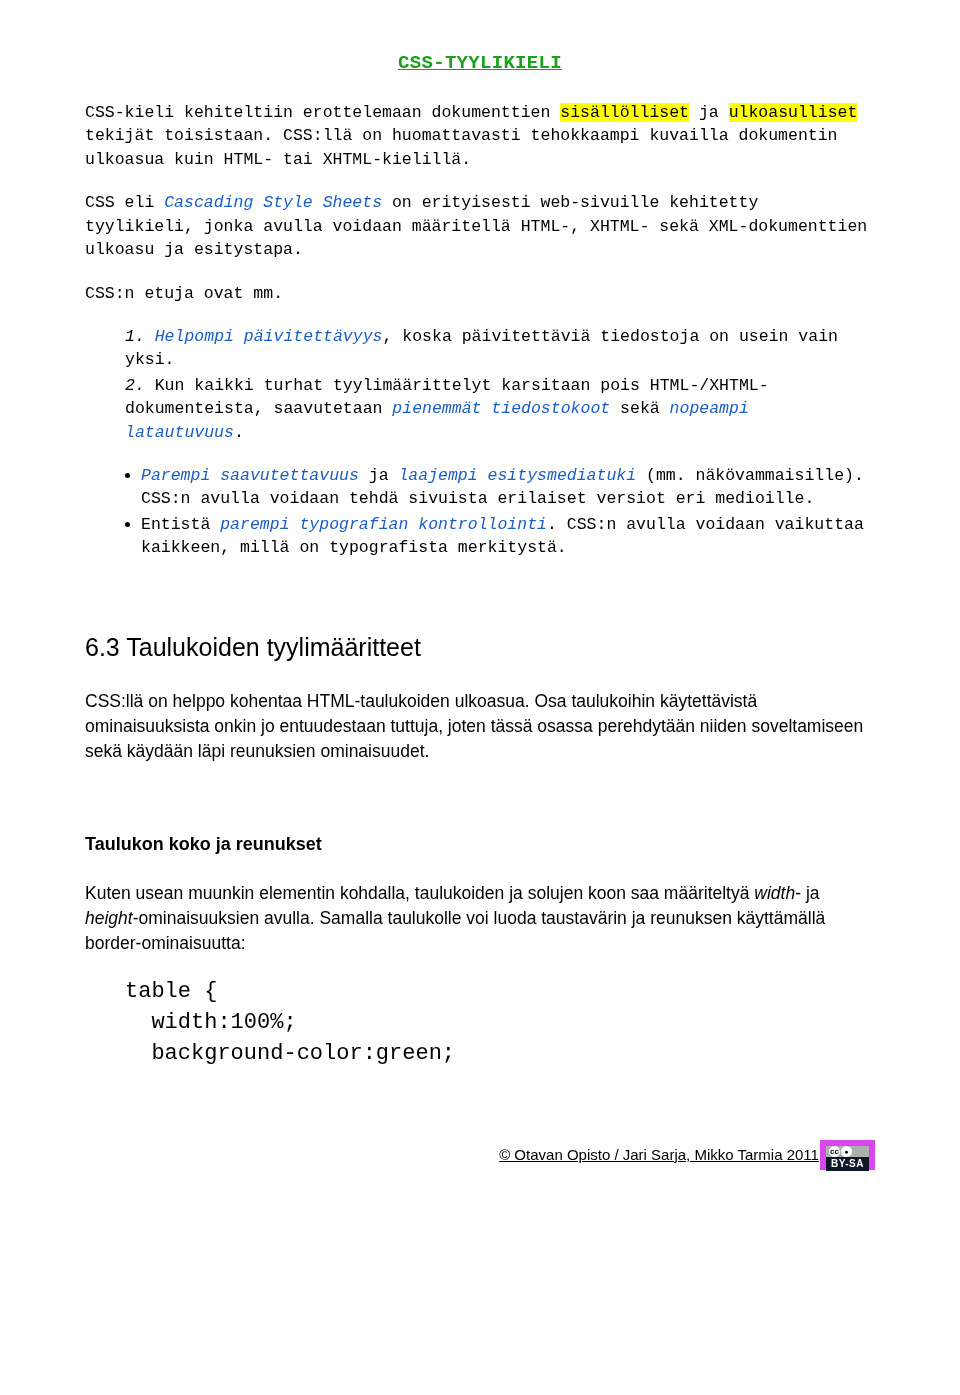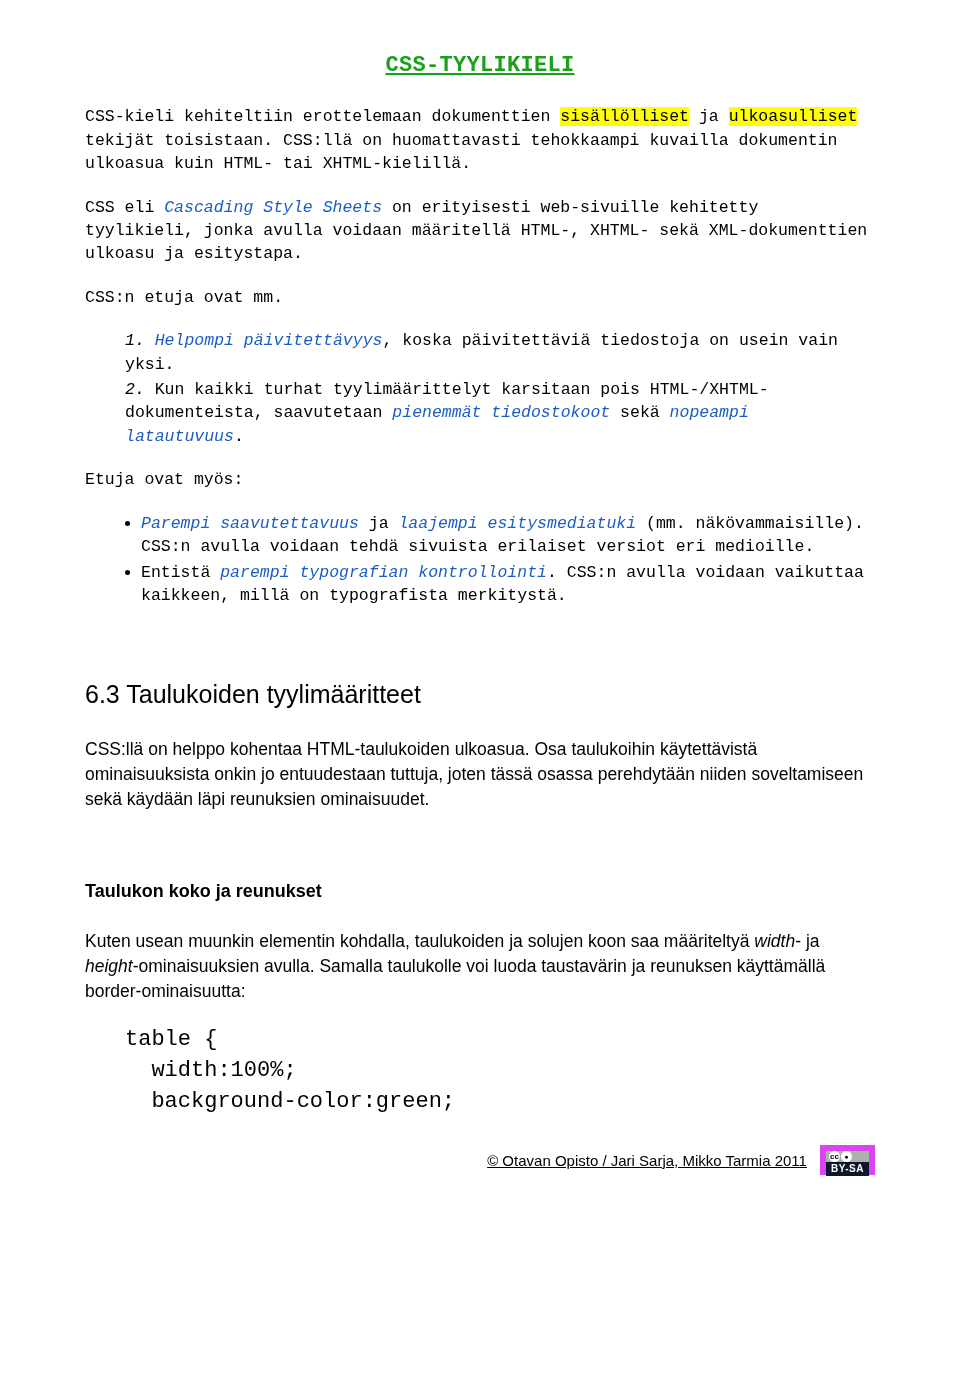--- a/index.html
+++ b/index.html
@@ -12,21 +12,21 @@
     color: #000;
     line-height: 1.42;
   }
   .mono { font-family: "Courier New", Courier, monospace; font-size: 16.5px; }
   .title {
     text-align: center;
     font-weight: bold;
     text-decoration: underline;
     color: #1ba01b;
     letter-spacing: 0.3px;
-    font-size: 22px;
+    font-size: 19px;
     margin-bottom: 24px;
   }
   .para { margin-bottom: 20px; }
   .em { color: #1a5dc4; font-style: italic; }
   .hl1 { background: #ffff00; }
   .hl2 { background: #ffff00; }
   ol.custom {
     list-style: none;
     padding-left: 40px;
     margin: 0 0 20px 0;
@@ -53,25 +53,25 @@
     margin: 68px 0 24px 0;
   }
   .codeblock {
     font-family: "Courier New", Courier, monospace;
     font-size: 22px;
     margin-left: 40px;
     white-space: pre;
     line-height: 1.42;
   }
   .footer {
-    margin-top: 28px;
+    margin-top: 70px;
     display: flex;
     justify-content: flex-end;
     align-items: center;
-    gap: 13px;
+    gap: 1px;
   }
   .footer-text {
     font-family: Arial, Helvetica, sans-serif;
     font-size: 15px;
     text-decoration: underline;
   }
   .cc-badge {
     display: inline-flex;
     align-items: stretch;
     border: 6px solid #d946ef;
@@ -129,21 +129,20 @@
     <li>
       <span class="num">1.</span>
       <span class="em">Helpompi päivitettävyys</span><span>, koska päivitettäviä tiedostoja on usein vain yksi.</span>
     </li>
     <li>
       <span class="num">2.</span>
       <span>Kun kaikki turhat tyylimäärittelyt karsitaan pois HTML-/XHTML-dokumenteista, saavutetaan </span><span class="em">pienemmät tiedostokoot</span><span> sekä </span><span class="em">nopeampi latautuvuus</span><span>.</span>
     </li>
   </ol>
 
-  <div class="para">Etuja ovat myös:</div>
 
   <ul class="bullets">
     <li>
       <span class="em">Parempi saavutettavuus</span><span> ja </span><span class="em">laajempi esitysmediatuki</span><span> (mm. näkövammaisille). CSS:n avulla voidaan tehdä sivuista erilaiset versiot eri medioille.</span>
     </li>
     <li>
       <span>Entistä </span><span class="em">parempi typografian kontrollointi</span><span>. CSS:n avulla voidaan vaikuttaa kaikkeen, millä on typografista merkitystä.</span>
     </li>
   </ul>
 </div>

